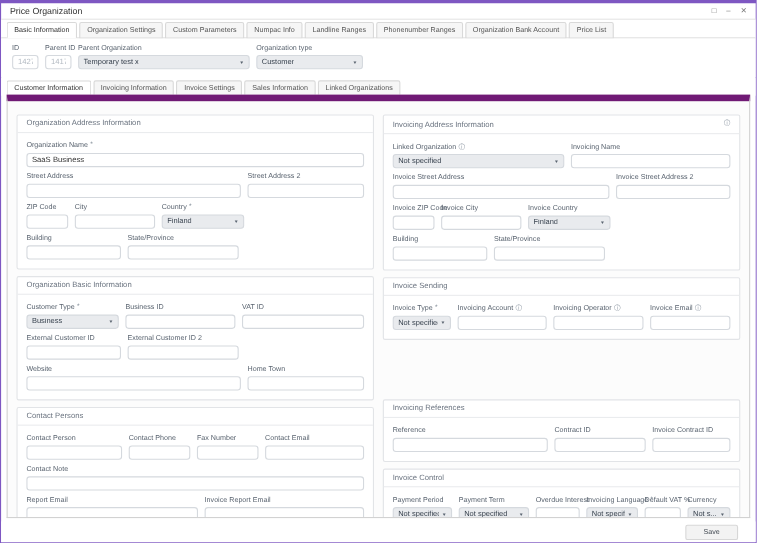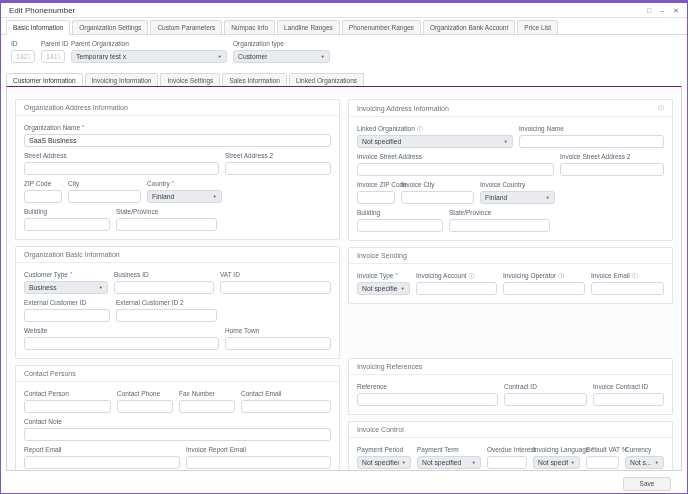--- a/index.html
+++ b/index.html
@@ -59,21 +59,21 @@
   .save-btn { width: 48px; height: 14px; background: #f3f3f3; border: 1px solid #d7d7d7;
               border-radius: 2px; font-size: 6.5px; color: #454c55; display: flex;
               align-items: center; justify-content: center; cursor: default; }
 </style>
 </head>
 <body>
 
 <div class="window">
 
   <div class="titlebar">
-    <span class="title">Edit Phonenumber</span>
+    <span class="title">Price Organization</span>
     <span class="controls">
       <span class="wc">□</span>
       <span class="wc">–</span>
       <span class="wc">✕</span>
     </span>
   </div>
 
   <div class="tabbar">
     <span class="tab active">Basic Information</span>
     <span class="tab">Organization Settings</span>
@@ -119,21 +119,21 @@
   </div>
 
   <div class="tabbar subtabs" style="border-bottom:none; padding-left:5px;">
     <span class="tab active" style="border-bottom:1px solid #fff">Customer Information</span>
     <span class="tab">Invoicing Information</span>
     <span class="tab">Invoice Settings</span>
     <span class="tab">Sales Information</span>
     <span class="tab">Linked Organizations</span>
   </div>
 
-  <div class="panel" style="border-top:1px solid #701a75; margin-top:-1px;">
+  <div class="panel" style="border-top:6px solid #701a75; margin-top:-1px;">
 
     <div class="col">
 
       <div class="section">
         <div class="section-header">
           <span>Organization Address Information</span>
         </div>
         <div class="section-body">
           <div class="frow">
             <div class="fld" style="flex:1">

